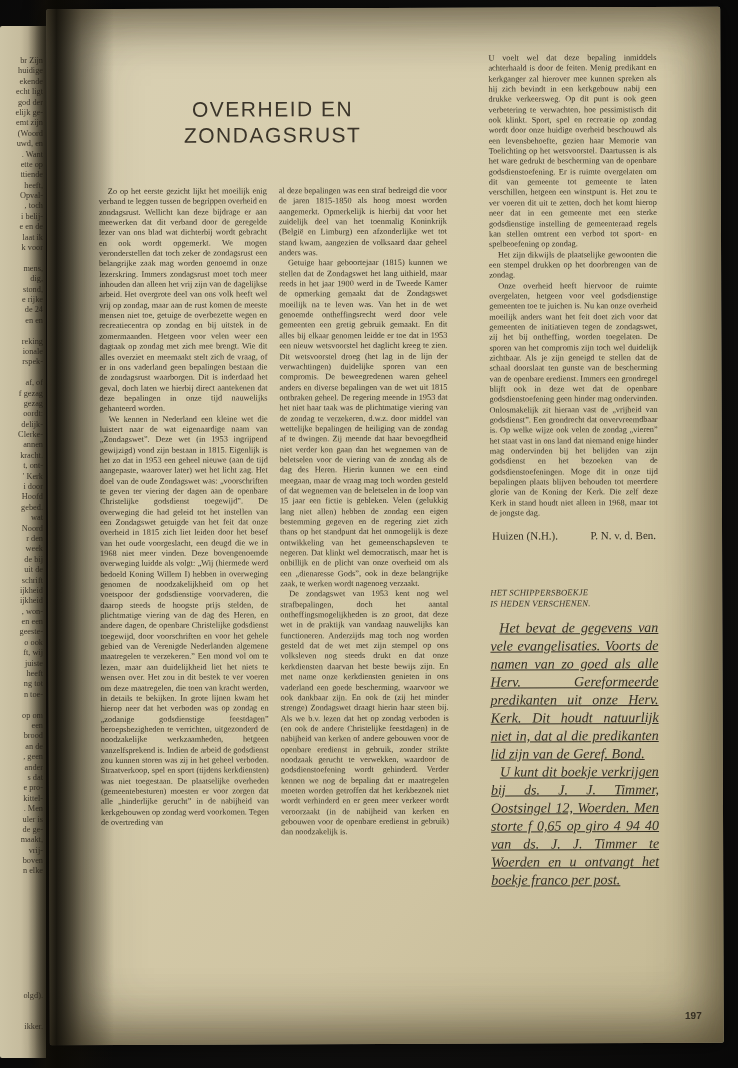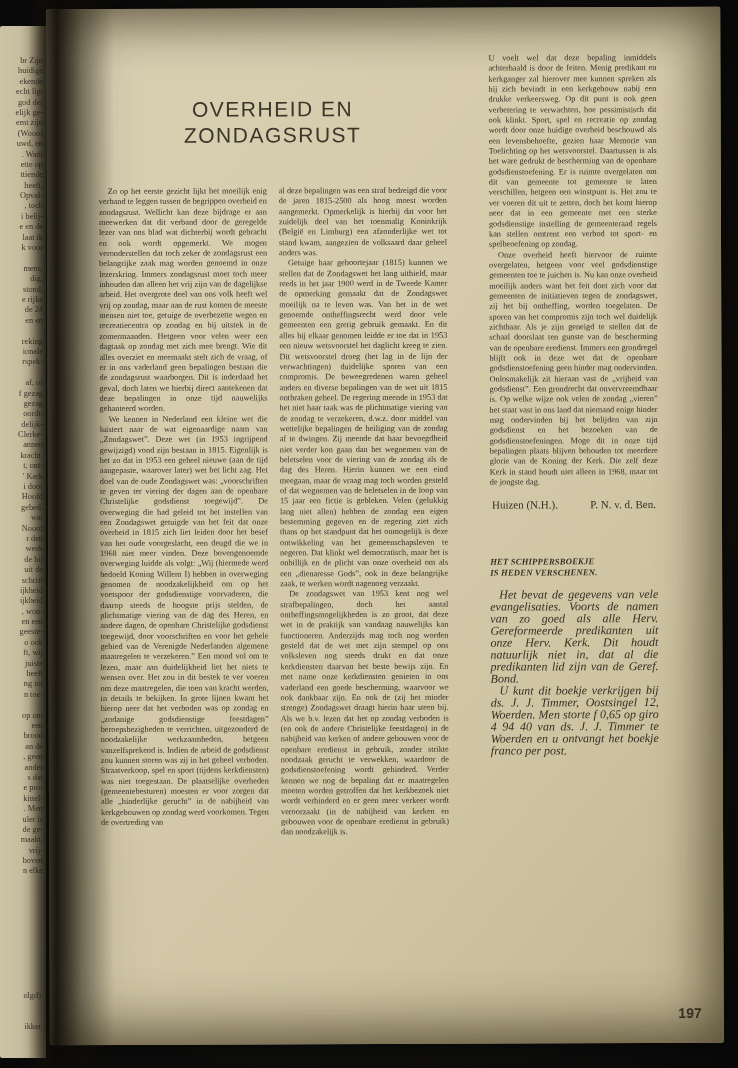--- a/index.html
+++ b/index.html
@@ -121,39 +121,40 @@
     margin-top: 12px;
     padding: 0 2px;
     font-size: 11px;
     color: #353024;
   }
   .notice { margin-top: 46px; font-style: italic; }
   .notice-heading {
     margin: 0 0 10px 0;
     font-size: 8.6px;
     line-height: 11px;
-    font-weight: bold;
+    font-weight: normal;
     letter-spacing: .2px;
     white-space: pre-line;
     color: #353024;
   }
   .notice .col-inner p {
     margin: 0;
     text-indent: 9px;
-    font-size: 12px;
-    line-height: 12px;
+    font-size: 14px;
+    line-height: 18px;
     text-align: justify;
     color: #353024;
+    text-decoration: underline;
   }
   .page-number {
     position: absolute;
     right: 22px;
     bottom: 22px;
     font-family: "Liberation Sans", sans-serif;
-    font-size: 14px;
+    font-size: 10px;
     font-weight: bold;
     color: #34302a;
   }
 </style>
 </head>
 <body>
 
 <div class="scene">
 
   <div class="prev-page">
@@ -259,30 +260,31 @@
     <div class="content">
 
       <div class="left-two">
         <h1 class="title">OVERHEID EN ZONDAGSRUST</h1>
         <div class="two-cols">
           <div class="col col-1">
               <p>Zo op het eerste gezicht lijkt het moeilijk enig verband te leggen tussen de begrippen overheid en zondagsrust. Wellicht kan deze bijdrage er aan meewerken dat dit verband door de geregelde lezer van ons blad wat dichterbij wordt gebracht en ook wordt opgemerkt. We mogen veronderstellen dat toch zeker de zondagsrust een belangrijke zaak mag worden genoemd in onze lezerskring. Immers zondagsrust moet toch meer inhouden dan alleen het vrij zijn van de dagelijkse arbeid. Het overgrote deel van ons volk heeft wel vrij op zondag, maar aan de rust komen de meeste mensen niet toe, getuige de overbezette wegen en recreatiecentra op zondag en bij uitstek in de zomermaanden. Hetgeen voor velen weer een dagtaak op zondag met zich mee brengt. Wie dit alles overziet en meemaakt stelt zich de vraag, of er in ons vaderland geen bepalingen bestaan die de zondagsrust waarborgen. Dit is inderdaad het geval, doch laten we hierbij direct aantekenen dat deze bepalingen in onze tijd nauwelijks gehanteerd worden.</p>
               <p>We kennen in Nederland een kleine wet die luistert naar de wat eigenaardige naam van „Zondagswet”. Deze wet (in 1953 ingrijpend gewijzigd) vond zijn bestaan in 1815. Eigenlijk is het zo dat in 1953 een geheel nieuwe (aan de tijd aangepaste, waarover later) wet het licht zag. Het doel van de oude Zondagswet was: „voorschriften te geven ter viering der dagen aan de openbare Christelijke godsdienst toegewijd”. De overweging die had geleid tot het instellen van een Zondagswet getuigde van het feit dat onze overheid in 1815 zich liet leiden door het besef van het oude voorgeslacht, een deugd die we in 1968 niet meer vinden. Deze bovengenoemde overweging luidde als volgt: „Wij (hiermede werd bedoeld Koning Willem I) hebben in overweging genomen de noodzakelijkheid om op het voetspoor der godsdienstige voorvaderen, die daarop steeds de hoogste prijs stelden, de plichtmatige viering van de dag des Heren, en andere dagen, de openbare Christelijke godsdienst toegewijd, door voorschriften en voor het gehele gebied van de Verenigde Nederlanden algemene maatregelen te verzekeren.” Een mond vol om te lezen, maar aan duidelijkheid liet het niets te wensen over. Het zou in dit bestek te ver voeren om deze maatregelen, die toen van kracht werden, in details te bekijken. In grote lijnen kwam het hierop neer dat het verboden was op zondag en „zodanige godsdienstige feestdagen” beroepsbezigheden te verrichten, uitgezonderd de noodzakelijke werkzaamheden, hetgeen vanzelfsprekend is. Indien de arbeid de godsdienst zou kunnen storen was zij in het geheel verboden. Straatverkoop, spel en sport (tijdens kerkdiensten) was niet toegestaan. De plaatselijke overheden (gemeentebesturen) moesten er voor zorgen dat alle „hinderlijke gerucht” in de nabijheid van kerkgebouwen op zondag werd voorkomen. Tegen de overtreding van</p>
             </div>
           <div class="col col-2">
-              <p>al deze bepalingen was een straf bedreigd die voor de jaren 1815-2500 als hoog moest worden aangemerkt. Opmerkelijk is hierbij dat voor het zuidelijk deel van het toenmalig Koninkrijk (België en Limburg) een afzonderlijke wet tot stand kwam, aangezien de volksaard daar geheel anders was.</p>
+              <p>al deze bepalingen was een straf bedreigd die voor de jaren 1815-1850 als hoog moest worden aangemerkt. Opmerkelijk is hierbij dat voor het zuidelijk deel van het toenmalig Koninkrijk (België en Limburg) een afzonderlijke wet tot stand kwam, aangezien de volksaard daar geheel anders was.</p>
               <p>Getuige haar geboortejaar (1815) kunnen we stellen dat de Zondagswet het lang uithield, maar reeds in het jaar 1900 werd in de Tweede Kamer de opmerking gemaakt dat de Zondagswet moeilijk na te leven was. Van het in de wet genoemde ontheffingsrecht werd door vele gemeenten een gretig gebruik gemaakt. En dit alles bij elkaar genomen leidde er toe dat in 1953 een nieuw wetsvoorstel het daglicht kreeg te zien. Dit wetsvoorstel droeg (het lag in de lijn der verwachtingen) duidelijke sporen van een compromis. De beweegredenen waren geheel anders en diverse bepalingen van de wet uit 1815 ontbraken geheel. De regering meende in 1953 dat het niet haar taak was de plichtmatige viering van de zondag te verzekeren, d.w.z. door middel van wettelijke bepalingen de heiliging van de zondag af te dwingen. Zij meende dat haar bevoegdheid niet verder kon gaan dan het wegnemen van de beletselen voor de viering van de zondag als de dag des Heren. Hierin kunnen we een eind meegaan, maar de vraag mag toch worden gesteld of dat wegnemen van de beletselen in de loop van 15 jaar een fictie is gebleken. Velen (gelukkig lang niet allen) hebben de zondag een eigen bestemming gegeven en de regering ziet zich thans op het standpunt dat het onmogelijk is deze ontwikkeling van het gemeenschapsleven te negeren. Dat klinkt wel democratisch, maar het is onbillijk en de plicht van onze overheid om als een „dienaresse Gods”, ook in deze belangrijke zaak, te werken wordt nagenoeg verzaakt.</p>
               <p>De zondagswet van 1953 kent nog wel strafbepalingen, doch het aantal ontheffingsmogelijkheden is zo groot, dat deze wet in de praktijk van vandaag nauwelijks kan functioneren. Anderzijds mag toch nog worden gesteld dat de wet met zijn stempel op ons volksleven nog steeds drukt en dat onze kerkdiensten daarvan het beste bewijs zijn. En met name onze kerkdiensten genieten in ons vaderland een goede bescherming, waarvoor we ook dankbaar zijn. En ook de (zij het minder strenge) Zondagswet draagt hierin haar steen bij. Als we b.v. lezen dat het op zondag verboden is (en ook de andere Christelijke feestdagen) in de nabijheid van kerken of andere gebouwen voor de openbare eredienst in gebruik, zonder strikte noodzaak gerucht te verwekken, waardoor de godsdienstoefening wordt gehinderd. Verder kennen we nog de bepaling dat er maatregelen moeten worden getroffen dat het kerkbezoek niet wordt verhinderd en er geen meer verkeer wordt veroorzaakt (in de nabijheid van kerken en gebouwen voor de openbare eredienst in gebruik) dan noodzakelijk is.</p>
             </div>
         </div>
       </div>
 
       <div class="col col-3">
         <div class="article">
             <p>U voelt wel dat deze bepaling inmiddels achterhaald is door de feiten. Menig predikant en kerkganger zal hierover mee kunnen spreken als hij zich bevindt in een kerkgebouw nabij een drukke verkeersweg. Op dit punt is ook geen verbetering te verwachten, hoe pessimistisch dit ook klinkt. Sport, spel en recreatie op zondag wordt door onze huidige overheid beschouwd als een levensbehoefte, gezien haar Memorie van Toelichting op het wetsvoorstel. Daartussen is als het ware gedrukt de bescherming van de openbare godsdienstoefening. Er is ruimte overgelaten om dit van gemeente tot gemeente te laten verschillen, hetgeen een winstpunt is. Het zou te ver voeren dit uit te zetten, doch het komt hierop neer dat in een gemeente met een sterke godsdienstige instelling de gemeenteraad regels kan stellen omtrent een verbod tot sport- en spelbeoefening op zondag.</p>
+            <p>Het zijn dikwijls de plaatselijke gewoonten die een stempel drukken op het doorbrengen van de zondag.</p>
             <p>Onze overheid heeft hiervoor de ruimte overgelaten, hetgeen voor veel godsdienstige gemeenten toe te juichen is. Nu kan onze overheid moeilijk anders want het feit doet zich voor dat gemeenten de initiatieven tegen de zondagswet, zij het bij ontheffing, worden toegelaten. De sporen van het compromis zijn toch wel duidelijk zichtbaar. Als je zijn geneigd te stellen dat de schaal doorslaat ten gunste van de bescherming van de openbare eredienst. Immers een grondregel blijft ook in deze wet dat de openbare godsdienstoefening geen hinder mag ondervinden. Onlosmakelijk zit hieraan vast de „vrijheid van godsdienst”. Een grondrecht dat onvervreemdbaar is. Op welke wijze ook velen de zondag „vieren” het staat vast in ons land dat niemand enige hinder mag ondervinden bij het belijden van zijn godsdienst en het bezoeken van de godsdienstoefeningen. Moge dit in onze tijd bepalingen plaats blijven behouden tot meerdere glorie van de Koning der Kerk. Die zelf deze Kerk in stand houdt niet alleen in 1968, maar tot de jongste dag.</p>
           </div>
 
         <div class="signature">
           <span>Huizen (N.H.).</span>
           <span>P. N. v. d. Ben.</span>
         </div>
 
         <div class="notice">
           <h2 class="notice-heading">HET SCHIPPERSBOEKJE

